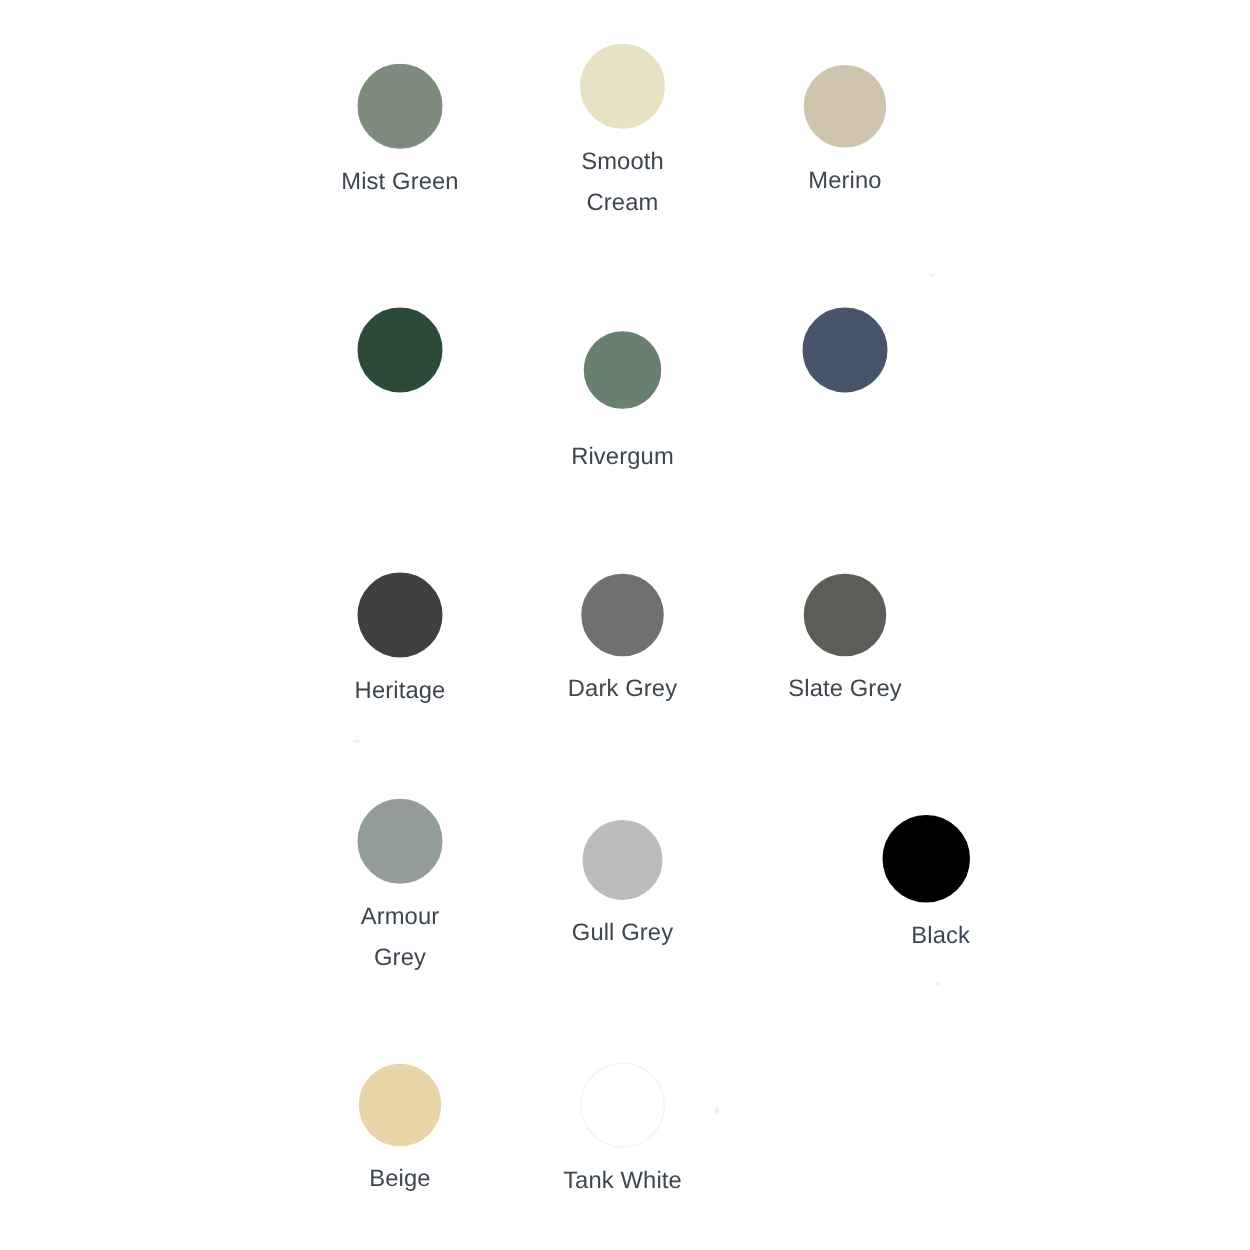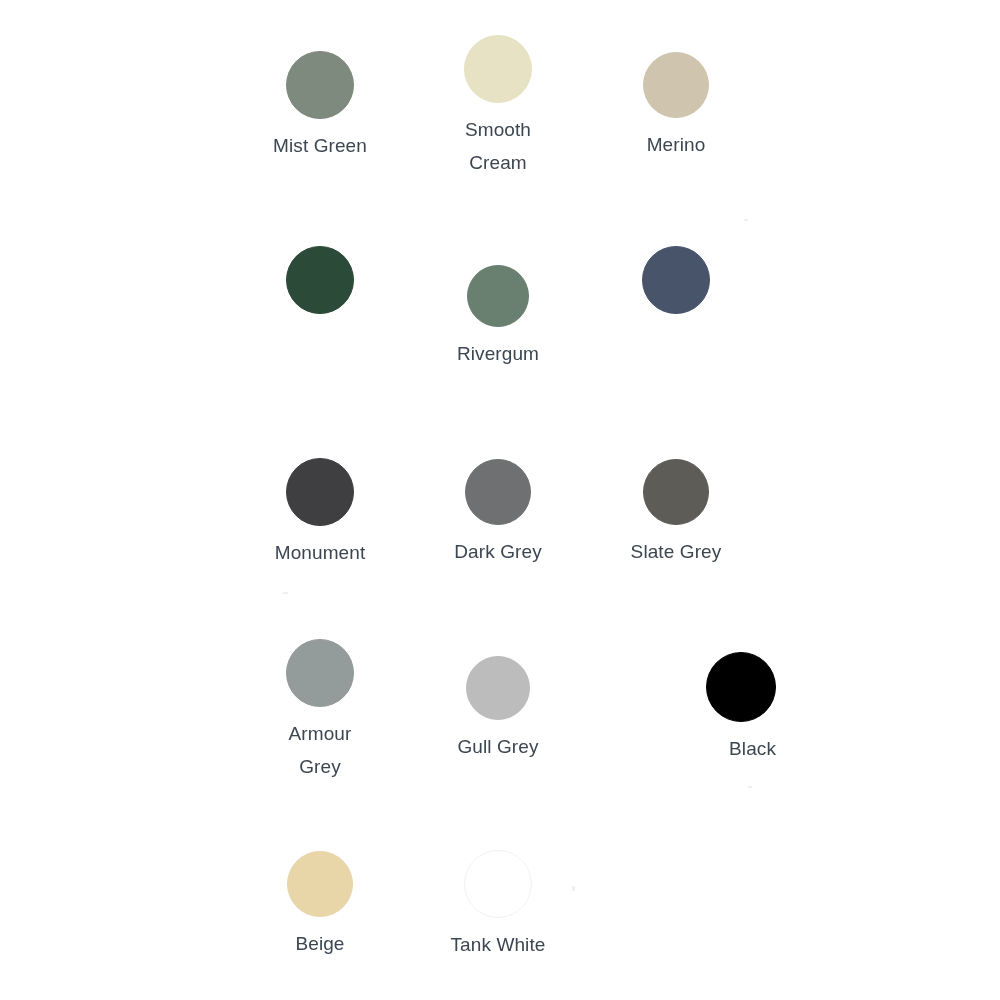--- a/index.html
+++ b/index.html
@@ -70,30 +70,30 @@
       <span class="swatch-dot" style="width: 68px; height: 68px; background: rgb(230, 226, 195); border: 1px solid rgb(230, 226, 195); box-sizing: border-box;"></span>
       <div class="swatch-label narrow">Smooth Cream</div>
     </div>
     <div class="swatch" style="left: 576px; top: 52px;">
       <span class="swatch-dot" style="width: 66px; height: 66px; background: rgb(207, 196, 174); border: 1px solid rgb(207, 196, 174); box-sizing: border-box;"></span>
       <div class="swatch-label">Merino</div>
     </div>
     <div class="swatch" style="left: 220px; top: 246px;">
       <span class="swatch-dot" style="width: 68px; height: 68px; background: rgb(44, 74, 56); border: 1px solid rgb(44, 74, 56); box-sizing: border-box;"></span>
     </div>
-    <div class="swatch" style="left: 398px; top: 265px;">
+    <div class="swatch" style="left: 398px; top: 265px; gap: 12px;">
       <span class="swatch-dot" style="width: 62px; height: 62px; background: rgb(105, 127, 111); border: 1px solid rgb(105, 127, 111); box-sizing: border-box;"></span>
       <div class="swatch-label">Rivergum</div>
     </div>
     <div class="swatch" style="left: 576px; top: 246px;">
       <span class="swatch-dot" style="width: 68px; height: 68px; background: rgb(71, 84, 106); border: 1px solid rgb(71, 84, 106); box-sizing: border-box;"></span>
     </div>
     <div class="swatch" style="left: 220px; top: 458px;">
       <span class="swatch-dot" style="width: 68px; height: 68px; background: rgb(63, 63, 66); border: 1px solid rgb(63, 63, 66); box-sizing: border-box;"></span>
-      <div class="swatch-label">Monument</div>
+      <div class="swatch-label">Heritage</div>
     </div>
     <div class="swatch" style="left: 398px; top: 459px; align-items: center;">
       <span class="swatch-dot" style="width: 66px; height: 66px; background: rgb(110, 112, 113); border: 1px solid rgb(110, 112, 113); box-sizing: border-box;"></span>
       <div class="swatch-label">Dark Grey</div>
     </div>
     <div class="swatch" style="left: 576px; top: 459px;">
       <span class="swatch-dot" style="width: 66px; height: 66px; background: rgb(93, 92, 87); border: 1px solid rgb(93, 92, 87); box-sizing: border-box;"></span>
       <div class="swatch-label">Slate Grey</div>
     </div>
     <div class="swatch" style="left: 220px; top: 639px;">

